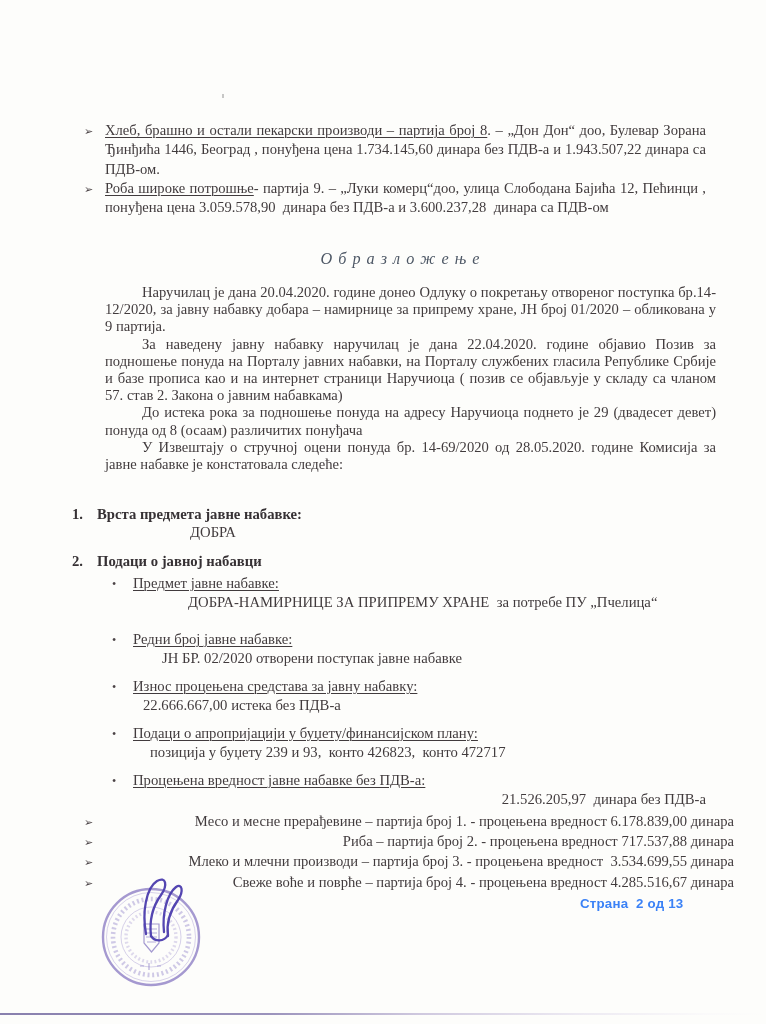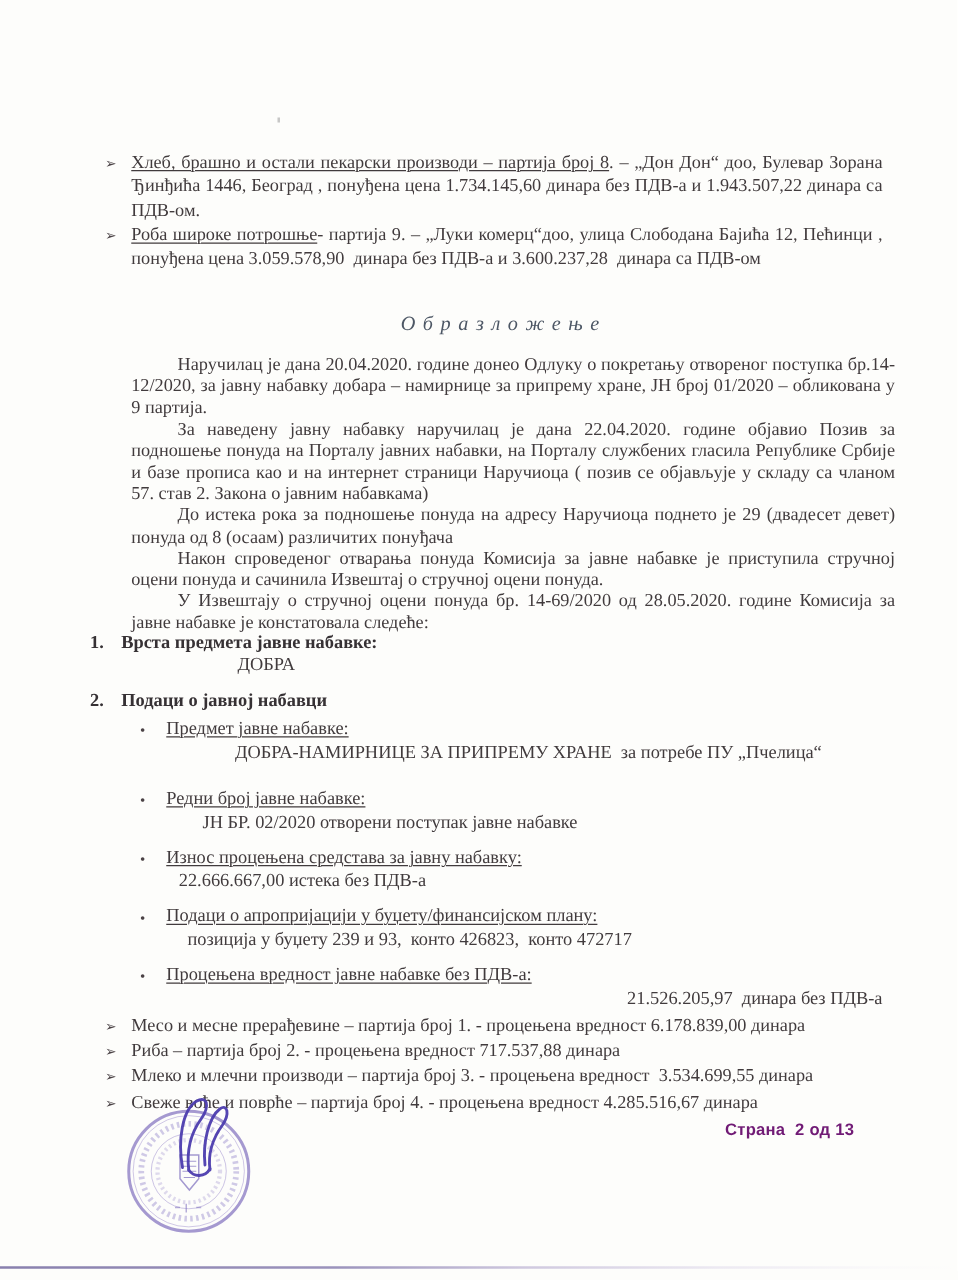--- a/index.html
+++ b/index.html
@@ -9,21 +9,21 @@
     font-family:"Liberation Serif","DejaVu Serif",serif;
     color:#413b3d;
   }
   
   .arrow-list { list-style:none; margin:0; padding:0; position:absolute; }
   .arrow-list li { display:flex; align-items:flex-start; }
   .marker { flex:0 0 21px; width:21px; font-size:11px; line-height:inherit; padding-top:1px; color:#4a4245; }
   .txt { flex:1; text-align:justify; }
   #top-bullets { left:84px; top:121px; width:622px; font-size:14.6px; line-height:19.3px; }
   #bottom-bullets { left:84px; top:812px; width:650px; font-size:14.6px; line-height:19.2px; }
-  #bottom-bullets .txt { text-align:left; }
+  #bottom-bullets .txt { text-align:right; }
   .u { text-decoration:underline; text-underline-offset:2px; text-decoration-thickness:1px; }
 
   #title {
     position:absolute; left:95px; top:250px; width:611px;
     text-align:center; font-style:italic; font-size:16.2px;
     letter-spacing:1px; color:#4d5765;
   }
 
   #paras { position:absolute; left:105px; top:284px; width:611px; font-size:14.6px; line-height:17.2px; text-align:justify; }
   #paras p { margin:0; text-indent:37px; }
@@ -40,21 +40,21 @@
   .dot { flex:0 0 21px; margin-left:40px; font-size:12px; padding-top:1px; color:#4a4245; }
   .sv1 { margin-left:116px; }
   .sv2 { margin-left:90px; }
   .sv3 { margin-left:71px; }
   .sv4 { margin-left:78px; }
   .sv5 { margin-left:80px;text-align:right; }
 
   #footer {
     position:absolute; left:580px; top:896px;
     font-family:"Liberation Sans","DejaVu Sans",sans-serif;
-    font-size:13.3px; font-weight:bold; color:#701a75; letter-spacing:0.2px;
+    font-size:13.3px; font-weight:bold; color:#3b82f6; letter-spacing:0.2px;
   }
 
   .stamp { position:absolute; left:96px; top:874px; }
   .scan-line {
     position:absolute; left:0; top:1013px; width:766px; height:2px;
     background:linear-gradient(90deg,
       rgba(116,106,160,0.85) 0%, rgba(130,120,172,0.8) 35%,
       rgba(170,158,200,0.55) 55%, rgba(205,196,225,0.35) 75%,
       rgba(235,230,245,0.15) 92%, rgba(255,255,255,0) 100%);
   }
@@ -77,21 +77,20 @@
       <span class="txt"><span class="u">Роба широке потрошње</span><span>- партија 9. – „Луки комерц“доо, улица Слободана Бајића 12, Пећинци , понуђена цена 3.059.578,90&nbsp; динара без ПДВ-а и 3.600.237,28&nbsp; динара са ПДВ-ом</span></span>
     </li>
   </ul>
 
   <div id="title">О б р а з л о ж е њ е</div>
 
   <div id="paras">
     <p>Наручилац је дана 20.04.2020. године донео Одлуку о покретању отвореног поступка бр.14-12/2020, за јавну набавку добара – намирнице за припрему хране, ЈН број 01/2020 – обликована у 9 партија.</p>
     <p>За наведену јавну набавку наручилац је дана 22.04.2020. године објавио Позив за подношење понуда на Порталу јавних набавки, на Порталу службених гласила Републике Србије и базе прописа као и на интернет страници Наручиоца ( позив се објављује у складу са чланом 57. став 2. Закона о јавним набавкама)</p>
     <p>До истека рока за подношење понуда на адресу Наручиоца поднето је 29 (двадесет девет) понуда од 8 (осаам) различитих понуђача</p>
-    <p>Након спроведеног отварања понуда Комисија за јавне набавке је приступила стручној оцени понуда и сачинила Извештај о стручној оцени понуда.</p>
     <p>У Извештају о стручној оцени понуда бр. 14-69/2020 од 28.05.2020. године Комисија за јавне набавке је констатовала следеће:</p>
   </div>
 
   <div id="numbered">
     <div class="num-row">
       <span class="num">1.</span>
       <span>Врста предмета јавне набавке:</span>
     </div>
     <div class="val-item1">ДОБРА</div>
 

